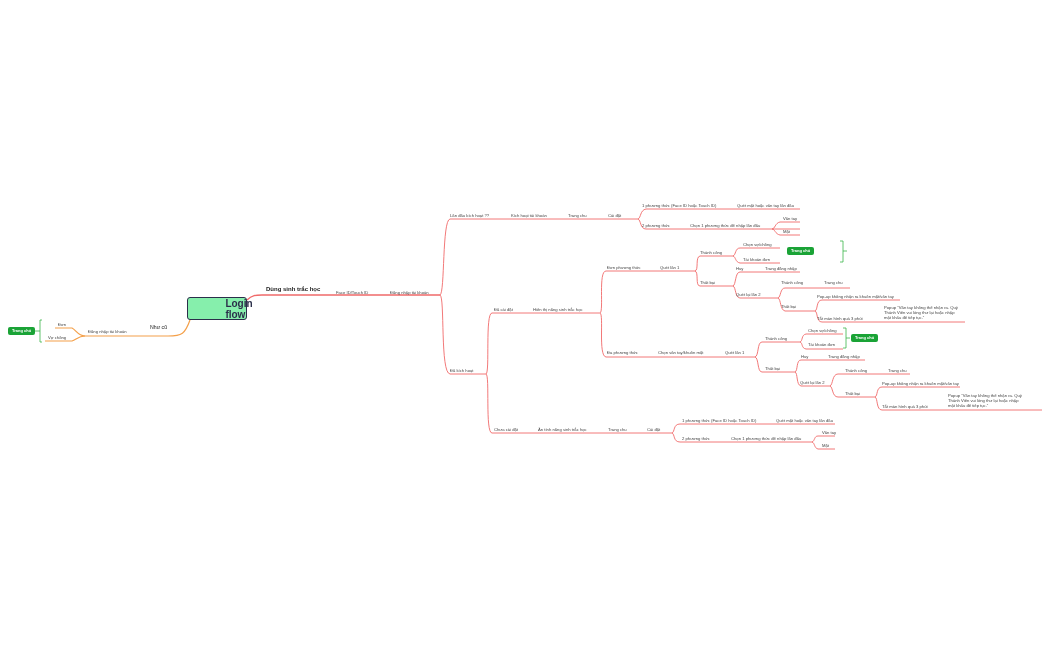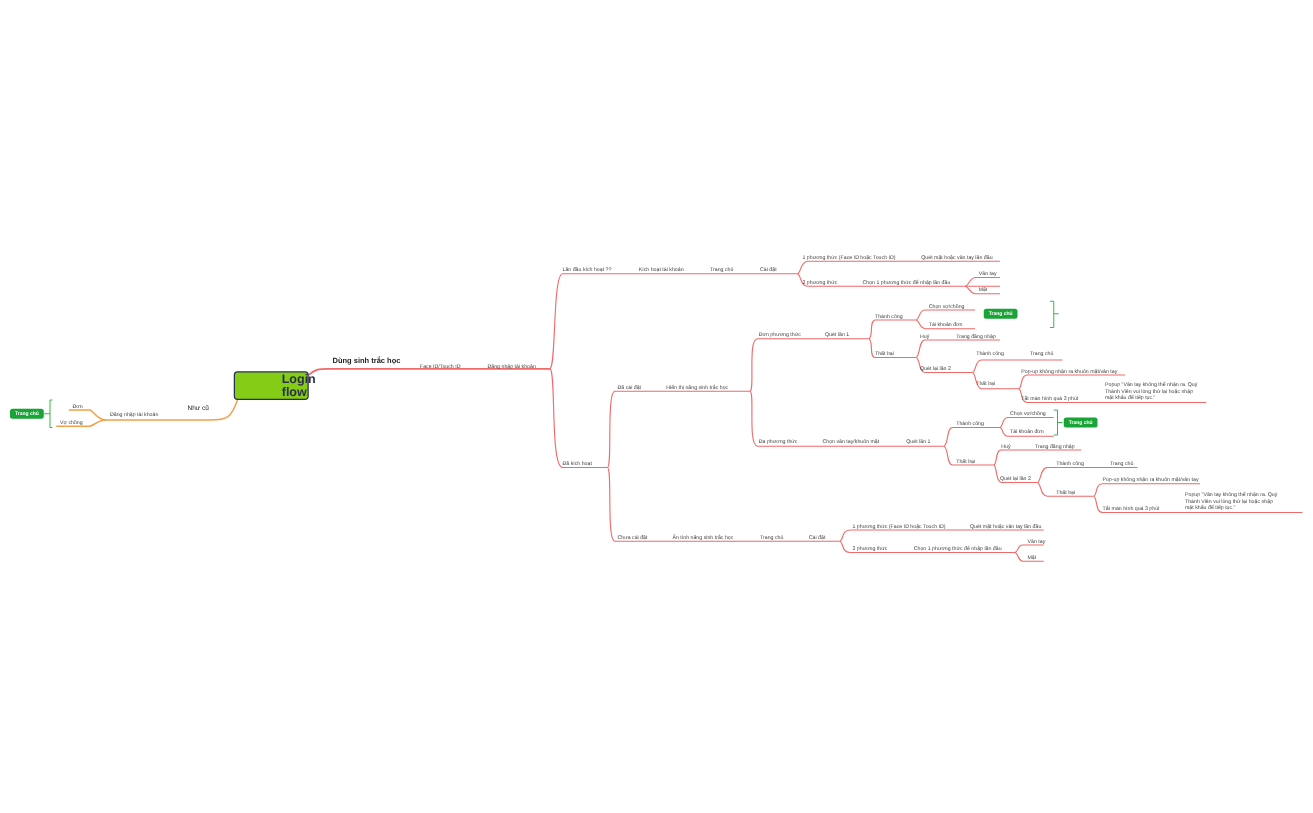--- a/index.html
+++ b/index.html
@@ -3,21 +3,21 @@
 <meta charset="utf-8">
 <style>
   html,body{margin:0;padding:0;}
   body{width:1050px;height:650px;background:#ffffff;position:relative;overflow:hidden;font-family:"Liberation Sans",sans-serif;}
   #canvas{position:absolute;left:0;top:0;width:1050px;height:650px;}
   svg.links{position:absolute;left:0;top:0;width:1050px;height:650px;pointer-events:none;}
   .lbl{position:absolute;font-size:4.2px;color:#444;white-space:nowrap;line-height:5px;cursor:pointer;}
   .lbl.l2{font-size:5.2px;color:#222;}
   .lbl.l1{font-size:6px;color:#222;font-weight:bold;}
   .lbl.wrap{white-space:normal;width:78px;}
-  .root{position:absolute;left:187px;top:297px;width:60px;height:23px;border:1.6px solid #2b2f4a;border-radius:3px;background:#84cc16;display:flex;align-items:center;justify-content:center;font-weight:bold;font-size:10px;color:#2b2f4a;box-sizing:border-box;cursor:pointer;padding-left:44px;}
+  .root{position:absolute;left:187px;top:297px;width:60px;height:23px;border:1.6px solid #2b2f4a;border-radius:3px;background:#86efac;display:flex;align-items:center;justify-content:center;font-weight:bold;font-size:10px;color:#2b2f4a;box-sizing:border-box;cursor:pointer;padding-left:44px;}
   .tag{position:absolute;background:#1aa336;color:#fff;font-size:4px;font-weight:bold;border-radius:2px;padding:1px 4px;line-height:6px;cursor:pointer;}
 </style>
 </head>
 <body>
 
 <div id="canvas">
 
 <svg class="links" viewBox="0 0 1050 650">
   <g fill="none" stroke="#f4a04a" stroke-width="1.2">
     <path d="M190 320 C185 334 182 336 168 336 L85 336"></path>

